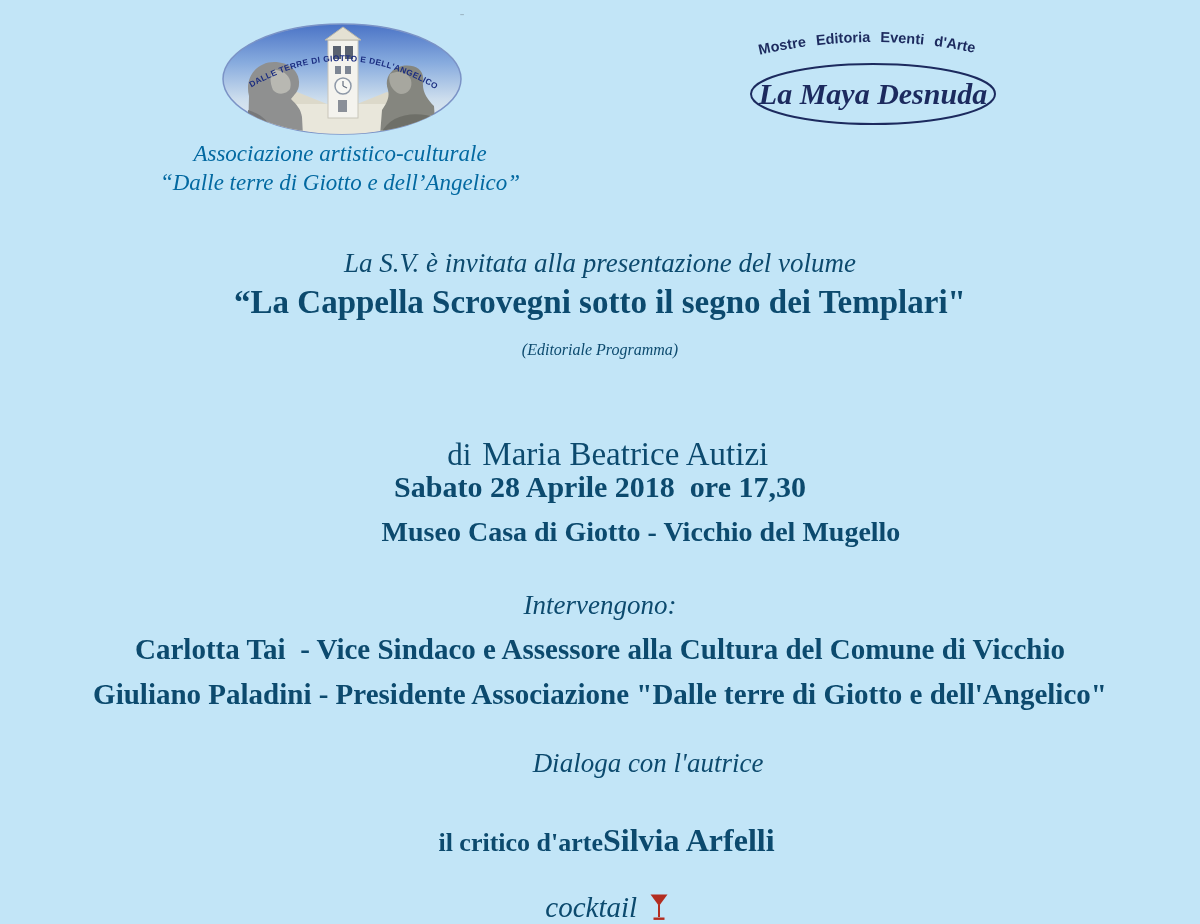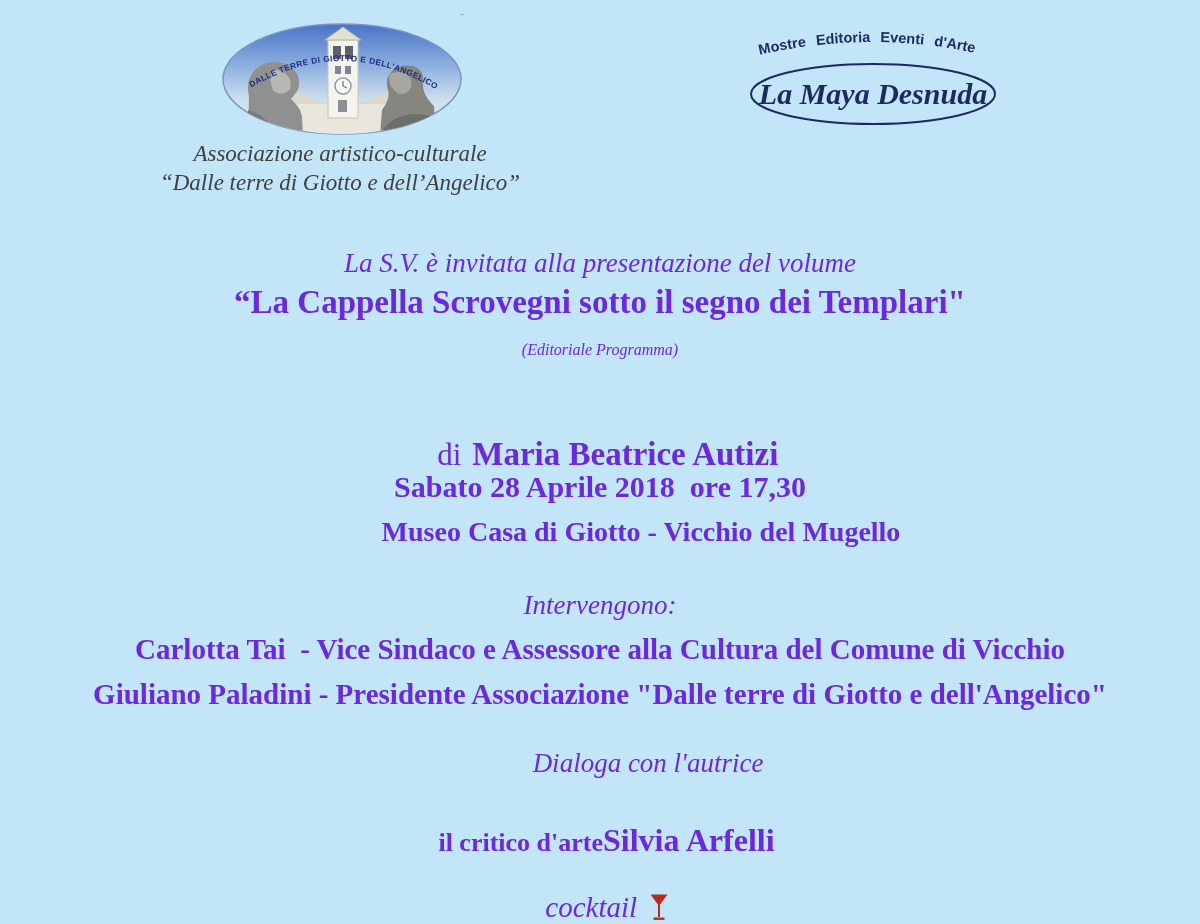--- a/index.html
+++ b/index.html
@@ -8,43 +8,43 @@
     background: #c2e5f7;
     font-family: "Liberation Serif", "DejaVu Serif", serif;
     overflow: hidden;
     position: relative;
   }
   .abs { position: absolute; }
   
   #assoc-logo { left: 222px; top: 22px; width: 240px; height: 114px; }
   .assoc-line {
     left: 60px; width: 560px; text-align: center;
-    color: #404040; font-style: italic; font-size: 23px;
+    color: #0369a1; font-style: italic; font-size: 23px;
     white-space: pre-wrap;
   }
   #assoc-line1 { top: 141px; }
   #assoc-line2 { top: 170px; }
   
   #publisher-logo { left: 745px; top: 16px; width: 256px; height: 112px; }
   
   #artifact-dash {
     left: 452px; top: 6px; width: 20px;
     color: #9db7c6; font-size: 14px; text-align: center;
   }
   
   .center-line {
     left: 0; width: 1200px; text-align: center;
-    color: #6d28d9; white-space: pre-wrap;
+    color: #0c4a6e; white-space: pre-wrap;
   }
   #invite-line      { top: 248px; font-size: 27px; font-style: italic; }
   #book-title       { top: 284px; font-size: 33px; font-weight: bold; }
   #publisher-note   { top: 341px; font-size: 16px; font-style: italic; }
   #author-line      { top: 400px; font-size: 31px; }
   #author-line .prefix { margin-right: 11px; }
-  #author-line .name   { font-weight: bold; font-size: 33px; }
+  #author-line .name   { font-weight: normal; font-size: 33px; }
   #date-line        { top: 470px; font-size: 30px; font-weight: bold; }
   #venue-line       { top: 516px; font-size: 28px; font-weight: bold; margin-left: 41px; }
   #speakers-heading { top: 590px; font-size: 27px; font-style: italic; }
   #speaker-1        { top: 633px; font-size: 29px; font-weight: bold; }
   #speaker-2        { top: 678px; font-size: 29px; font-weight: bold; }
   #dialogue-heading { top: 748px; font-size: 27px; font-style: italic; padding-left: 48px; }
   #critic-line      { top: 792px; font-size: 26px; font-weight: bold; }
   #critic-line .prefix { }
   #critic-line .name   { font-size: 32px; margin-top: 36px; }
   #closing-line     { top: 858px; font-size: 29px; font-style: italic; }

